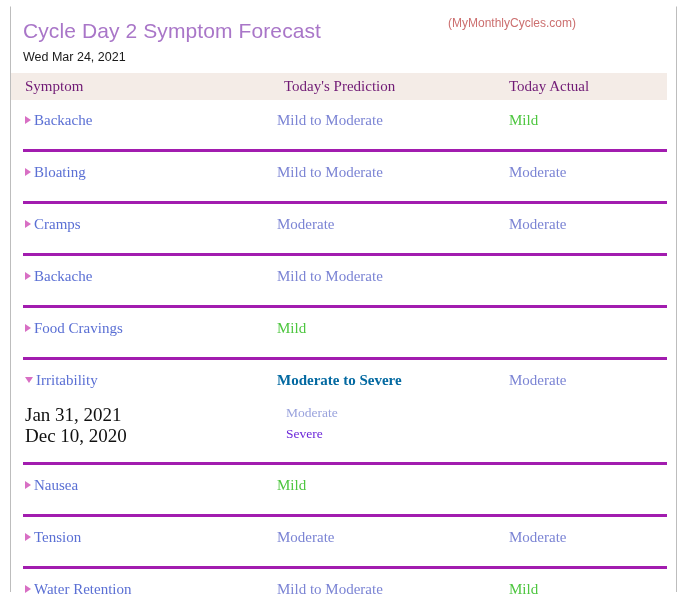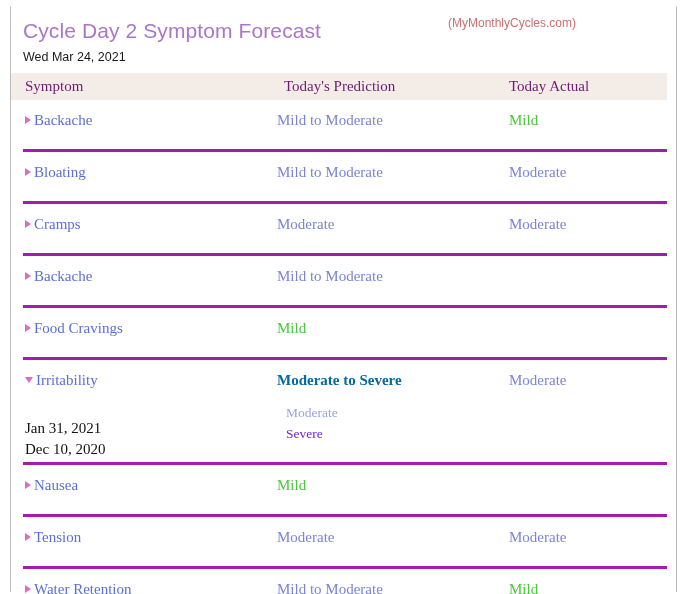--- a/index.html
+++ b/index.html
@@ -168,23 +168,23 @@
     top: 44px;
     width: 640px;
   }
   .hist-row {
     position: relative;
     height: 21px;
   }
   .hist-date {
     position: absolute;
     left: 0;
-    top: 16px;
-    font-family: "Liberation Serif", serif;
-    font-size: 15px;
+    top: 0;
+    font-family: "Liberation Serif", serif;
+    font-size: 19px;
     color: #111111;
     white-space: nowrap;
   }
   .hist-val {
     position: absolute;
     left: 261px;
     top: 1px;
     font-family: "Liberation Serif", serif;
     font-size: 13.5px;
     white-space: nowrap;

